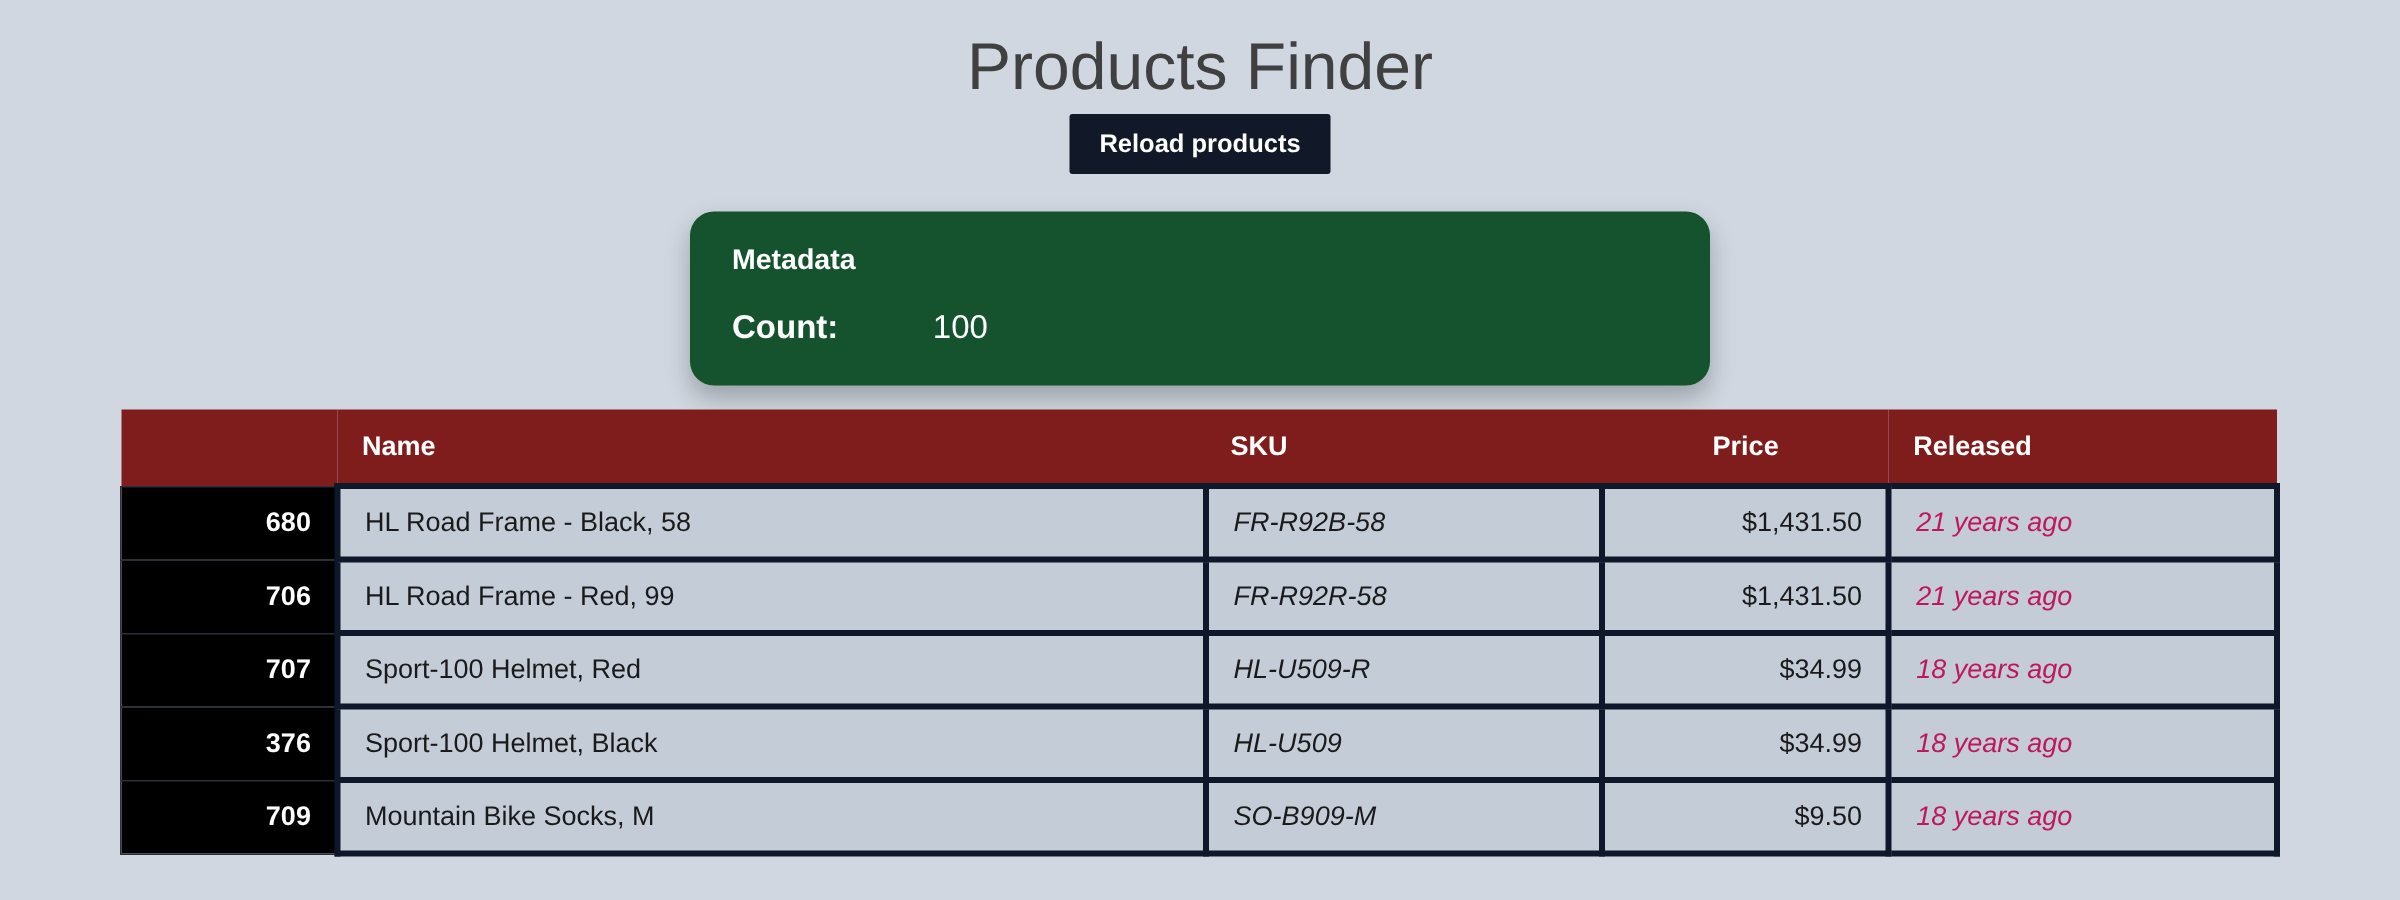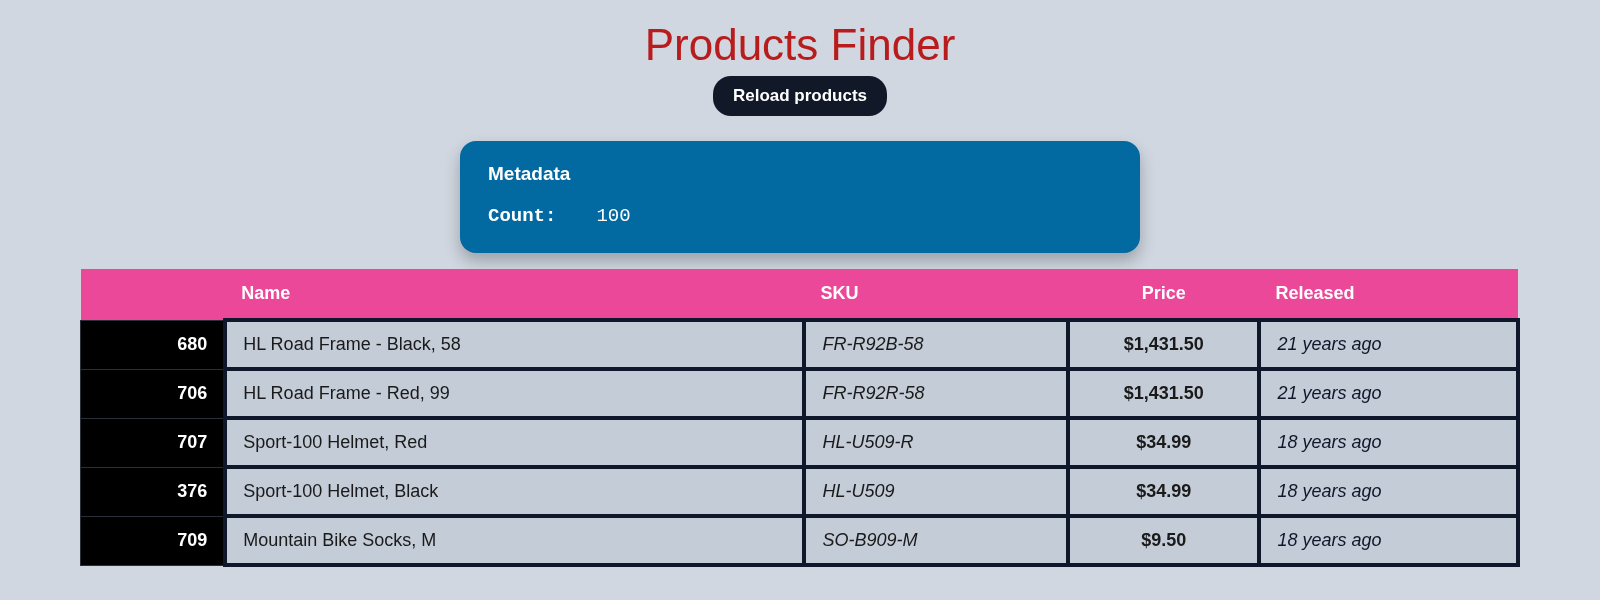--- a/index.html
+++ b/index.html
@@ -13,67 +13,66 @@
     }
     .container {
       padding: 20px 80px 0 80px;
       display: flex;
       flex-direction: column;
       align-items: center;
     }
     h1 {
       font-size: 44px;
       font-weight: 400;
-      color: #b91c1c;
+      color: #404040;
       margin-bottom: 6px;
     }
     .reload-btn {
       background: #111827;
       color: #fff;
       border: none;
-      border-radius: 18px;
+      border-radius: 2px;
       padding: 10px 20px;
       font-size: 17px;
       font-weight: 700;
       cursor: pointer;
       margin-bottom: 25px;
     }
     .metadata-card {
-      background: #0369a1;
+      background: #14532d;
       color: #fff;
       border-radius: 16px;
       width: 680px;
       padding: 22px 28px 26px 28px;
       box-shadow: 0 8px 16px rgba(0,0,0,0.25);
       margin-bottom: 16px;
     }
     .metadata-title {
       font-family: 'Arial Black', Arial, sans-serif;
       font-weight: 900;
       font-size: 19px;
       margin-bottom: 20px;
     }
     .metadata-row {
       display: flex;
-      gap: 40px;
-      font-size: 19px;
-      font-family: Liberation Mono, monospace;
+      gap: 63px;
+      font-size: 22px;
     }
     .metadata-label { font-weight: 700; }
     .metadata-value { font-weight: 400; }
     .table-wrap {
       width: 100%;
     }
     table {
       width: 100%;
       border-collapse: collapse;
       font-size: 18px;
     }
     thead th {
-      background: #ec4899;
+      background: #7f1d1d;
       color: #fff;
       text-align: left;
       padding: 14px 16px;
       font-weight: 700;
       font-size: 18px;
     }
     thead th.col-id { width: 140px; }
     thead th.col-name { width: 560px; }
     thead th.col-sku { width: 255px; }
     thead th.col-price { width: 185px; text-align: center; }
@@ -84,22 +83,22 @@
       background: #c4ccd8;
     }
     tbody td.cell-id {
       background: #000;
       color: #fff;
       font-weight: 700;
       text-align: right;
       border: 1px solid #2a2f3a;
     }
     tbody td.cell-sku { font-style: italic; }
-    tbody td.cell-price { text-align: center; font-weight: bold; }
-    tbody td.cell-released { font-style: italic; color: #0f172a; }
+    tbody td.cell-price { text-align: right; }
+    tbody td.cell-released { font-style: italic; color: #be185d; }
   </style>
 </head>
 <body>
 
 <div class="container">
   <h1>Products Finder</h1>
   <button class="reload-btn">Reload products</button>
 
   <div class="metadata-card">
     <div class="metadata-title">Metadata</div>

